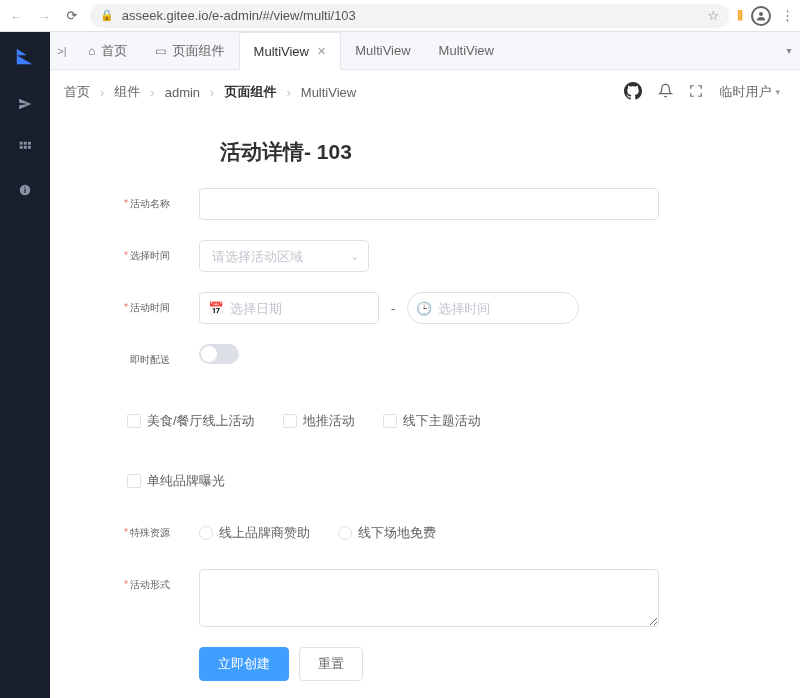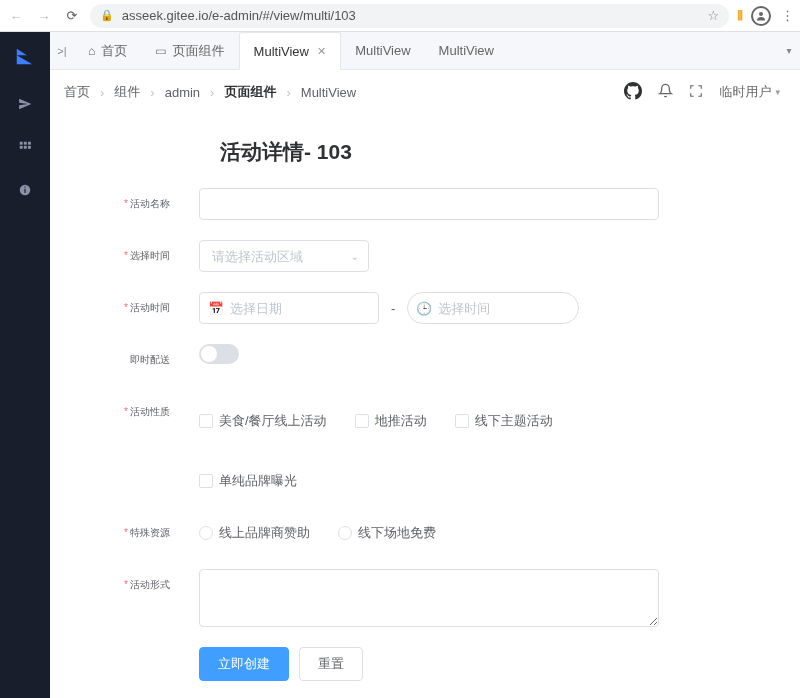--- a/index.html
+++ b/index.html
@@ -236,21 +236,20 @@
         <div class="row">
           <div class="lbl"><span>即时配送</span></div>
           <div class="ctl">
             <div class="switch">
                 <div class="knob"></div>
               </div>
           </div>
         </div>
 
         <div class="row">
-          <div class="lbl"><span class="req">*</span><span>活动性质</span></div>
           <div class="ctl" style="flex-wrap:wrap;max-width:470px;margin-top:9px;">
             <label class="cb">
                 <span class="cb-box"></span>
                 <span>美食/餐厅线上活动</span>
               </label>
             <label class="cb">
                 <span class="cb-box"></span>
                 <span>地推活动</span>
               </label>
             <label class="cb">

